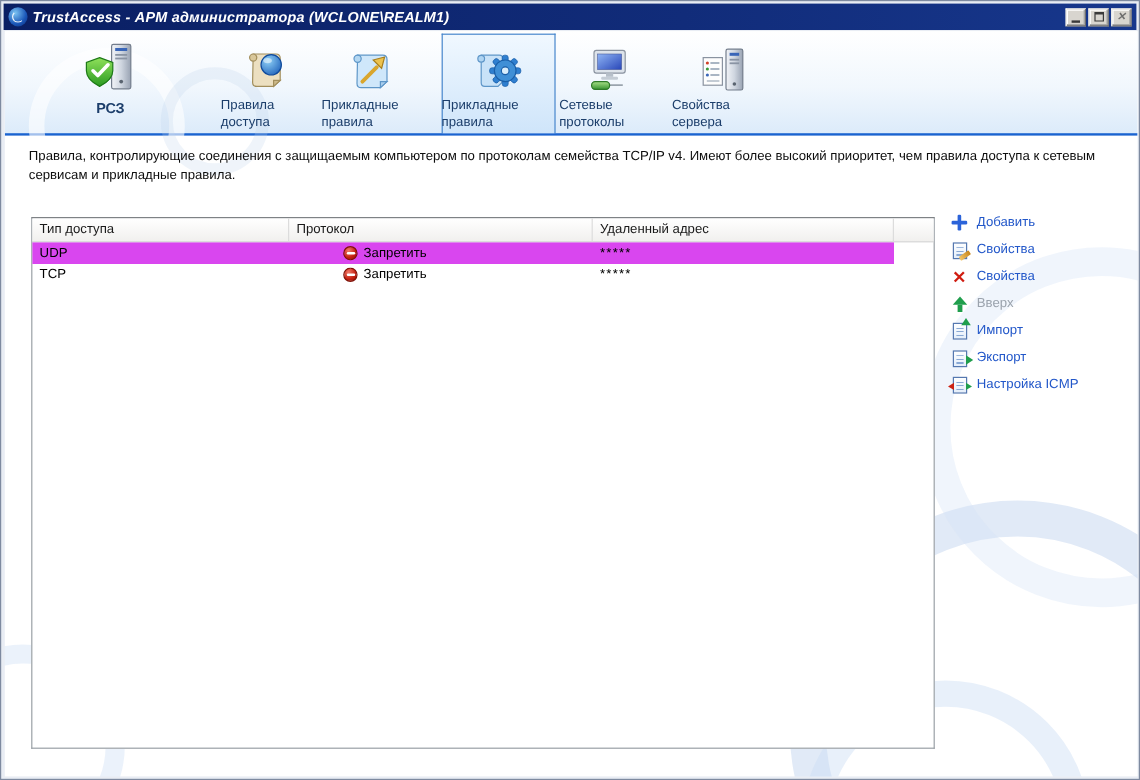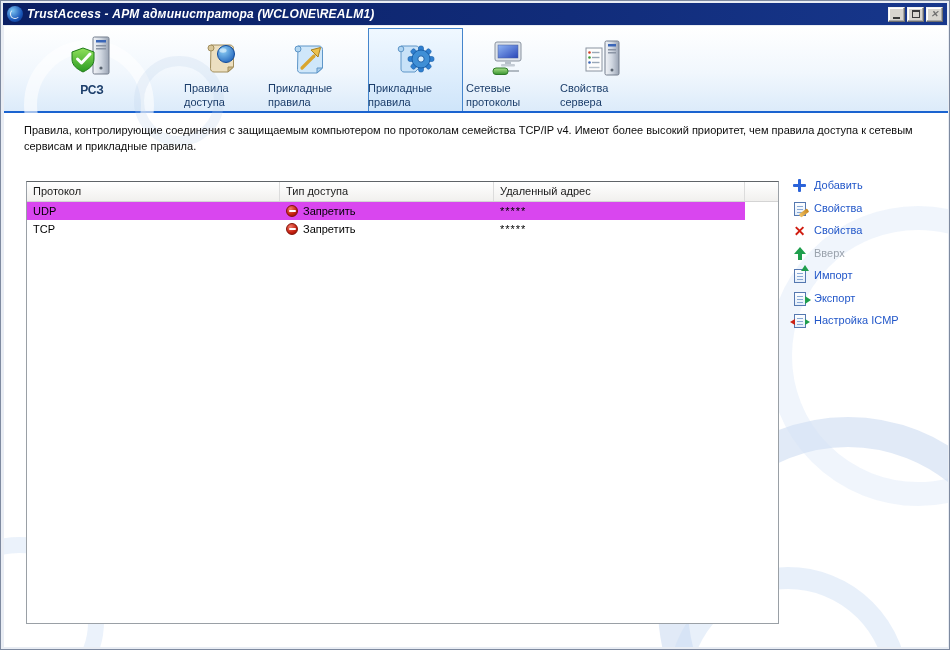--- a/index.html
+++ b/index.html
@@ -288,22 +288,22 @@
         </span>
         <span class="tb-label">Свойства сервера</span>
       </div>
 
     </div>
 
     <div class="desc">Правила, контролирующие соединения с защищаемым компьютером по протоколам семейства TCP/IP v4. Имеют более высокий приоритет, чем правила доступа к сетевым сервисам и прикладные правила.</div>
 
     <div class="rules-table">
       <div class="thead">
+        <div class="th th-2">Тип доступа</div>
         <div class="th th-1">Протокол</div>
-        <div class="th th-2">Тип доступа</div>
         <div class="th th-3">Удаленный адрес</div>
         <div class="th th-f"></div>
       </div>
       <div class="trow selected">
         <div class="td td-1">UDP</div>
         <div class="td td-2">
           <span class="no-icon"></span>
           <span>Запретить</span>
         </div>
         <div class="td td-3">*****</div>

